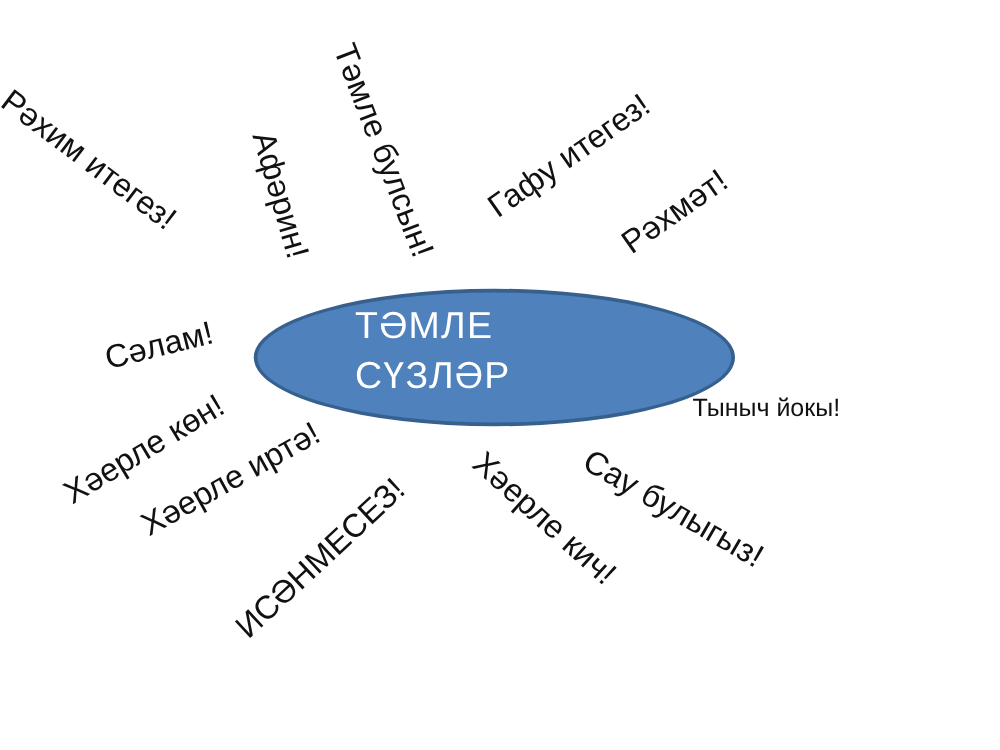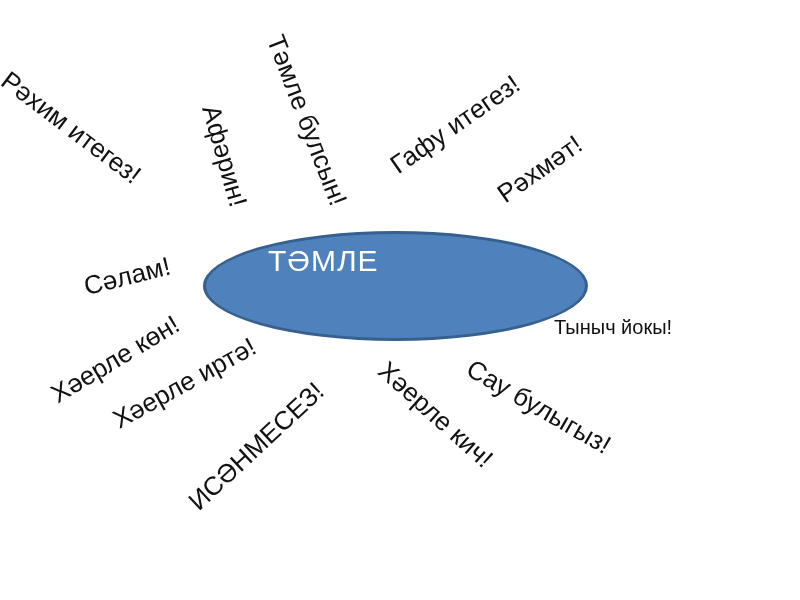--- a/index.html
+++ b/index.html
@@ -28,37 +28,38 @@
   .ellipse-title {
     position: absolute;
     left: 268px;
     top: 241px;
     font-size: 30px;
     line-height: 40px;
     letter-spacing: 1px;
     font-weight: 400;
     white-space: nowrap;
   }
-  .ellipse-title span { display: block; }
+  .ellipse-title span { display: block; margin-left: 16px; }
   .phrase {
     position: absolute;
     color: #111111;
     line-height: 1.15;
     white-space: nowrap;
     transform-origin: 0 0;
     font-weight: 400;
   }
 </style>
 </head>
 <body>
 
 <div class="canvas" style="background: rgb(255, 255, 255);">
   <div class="ellipse" style="background: rgb(79, 129, 189); border-color: rgb(54, 96, 142);"></div>
   <div class="ellipse-title" style="color: rgb(255, 255, 255);">
     <span>ТӘМЛЕ</span>
+    <span>СҮЗЛӘР</span>
   </div>
   <div>
       <div class="phrase" style="left: 13px; top: 66px; font-size: 26px; transform: rotate(37deg); color: rgb(17, 17, 17);">Рәхим итегез!</div>
       <div class="phrase" style="left: 224px; top: 102px; font-size: 26px; transform: rotate(74deg); color: rgb(17, 17, 17);">Афәрин!</div>
       <div class="phrase" style="left: 288px; top: 31px; font-size: 26px; transform: rotate(69deg); color: rgb(17, 17, 17);">Тәмле булсын!</div>
       <div class="phrase" style="left: 385px; top: 156px; font-size: 26px; transform: rotate(-35deg); color: rgb(17, 17, 17);">Гафу итегез!</div>
       <div class="phrase" style="left: 492px; top: 185px; font-size: 26px; transform: rotate(-35deg); color: rgb(17, 17, 17);">Рәхмәт!</div>
       <div class="phrase" style="left: 81px; top: 273px; font-size: 26px; transform: rotate(-14deg); color: rgb(17, 17, 17);">Сәлам!</div>
       <div class="phrase" style="left: 46px; top: 384px; font-size: 26px; transform: rotate(-31deg); color: rgb(17, 17, 17);">Хәерле көн!</div>
       <div class="phrase" style="left: 108px; top: 409px; font-size: 26px; transform: rotate(-29deg); color: rgb(17, 17, 17);">Хәерле иртә!</div>

